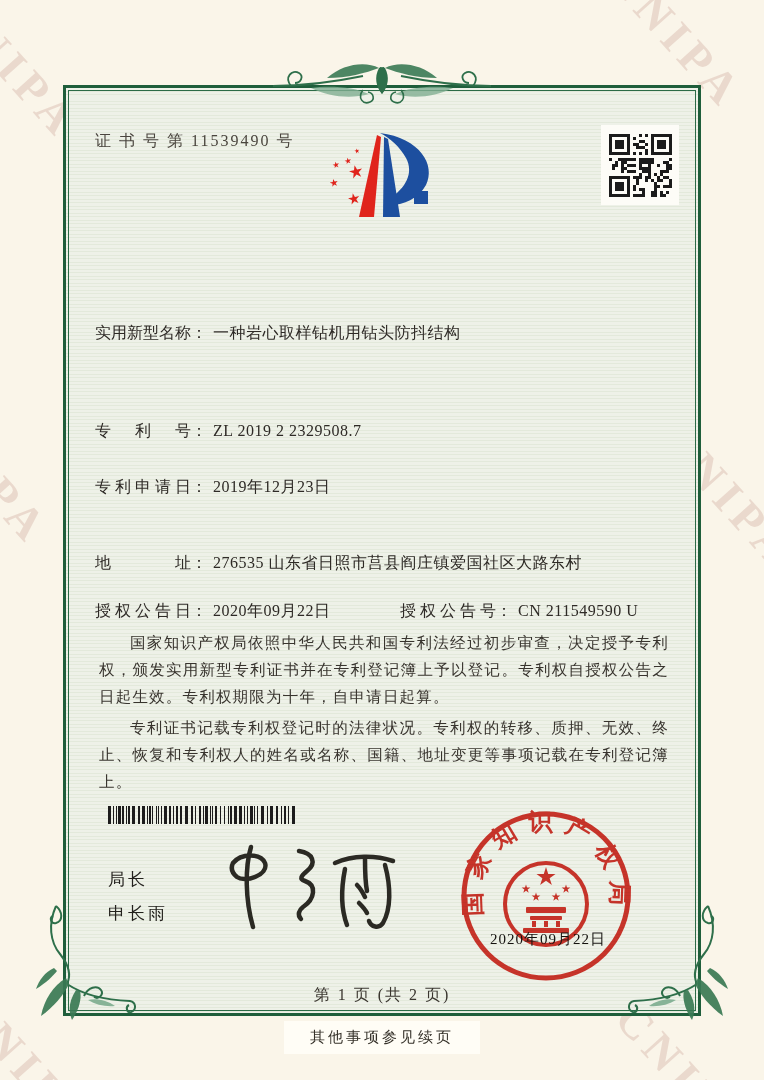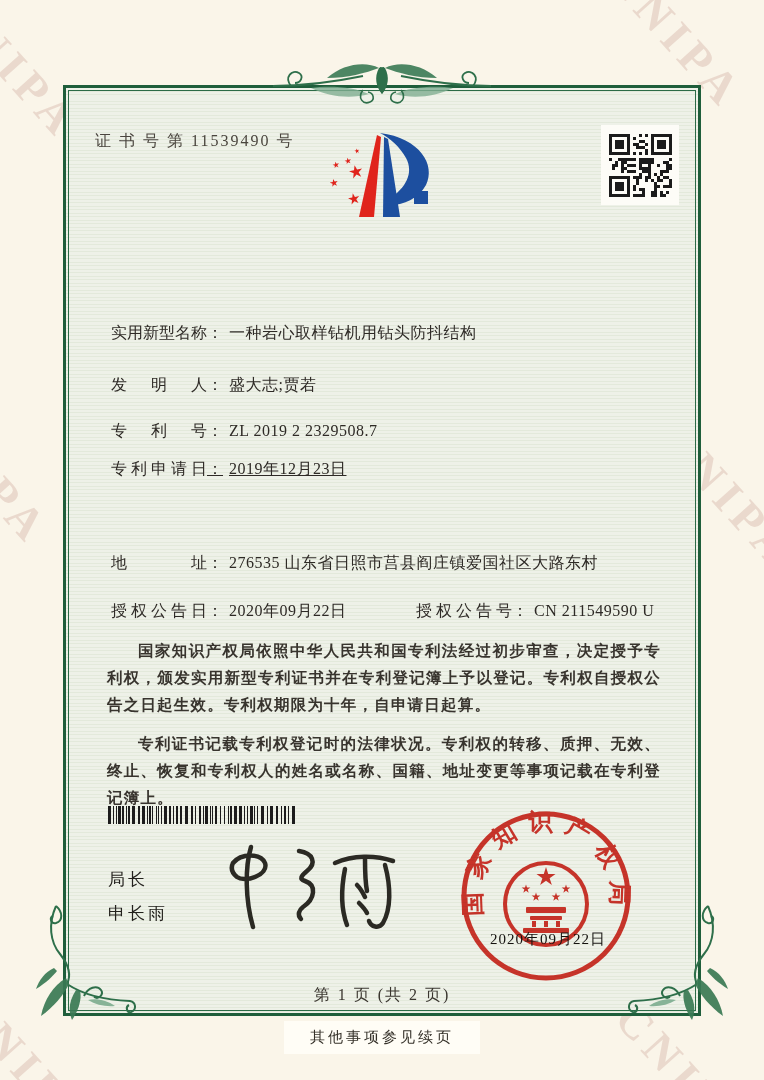--- a/index.html
+++ b/index.html
@@ -20,28 +20,28 @@
   .content{position:absolute;left:63px;top:85px;width:638px;height:656px;}
 
   .cert-no{position:absolute;left:32px;top:46px;font-size:16px;letter-spacing:2px;color:#4a453e;}
   .logo{position:absolute;left:267px;top:40px;}
   .qr-wrap{position:absolute;left:538px;top:40px;width:78px;height:80px;background:#fdfcf7;
            display:flex;align-items:center;justify-content:center;}
   .title{position:absolute;left:0;top:138px;width:100%;text-align:center;font-size:37px;
          font-weight:bold;letter-spacing:6px;color:#171512;}
 
   .row{position:absolute;left:32px;font-size:16px;color:#2e2a26;white-space:nowrap;}
-  .lbl{display:inline-block;width:96px;text-align:justify;text-align-last:justify;vertical-align:bottom;margin-left:16px;}
+  .lbl{display:inline-block;width:96px;text-align:justify;text-align-last:justify;vertical-align:bottom;}
   .colon{margin-right:6px;}
   .val{letter-spacing:0.5px;}
   .grant2{position:absolute;left:305px;top:0;}
 
   .paras{position:absolute;left:32px;top:540px;width:578px;font-size:15.5px;line-height:27px;
          letter-spacing:1.2px;color:#38342e;text-align:justify;}
-  .paras p{margin:12px;text-indent:2em;font-weight:bold;}
+  .paras p{margin:4px;text-indent:2em;}
 
   .barcode{position:absolute;left:45px;top:721px;width:196px;height:18px;display:flex;align-items:stretch;}
   .barcode div{height:100%;}
 
   .signer-title{position:absolute;left:45px;top:783px;font-size:17px;letter-spacing:3px;color:#23211d;}
   .signer-name{position:absolute;left:45px;top:817px;font-size:17px;letter-spacing:3px;color:#23211d;}
   .sig{position:absolute;left:152px;top:752px;}
 
   .seal{position:absolute;left:394px;top:722px;mix-blend-mode:multiply;}
   .seal-date{position:absolute;left:396px;top:845px;width:178px;text-align:center;font-size:15px;
@@ -309,27 +309,24 @@
           <rect x="15" y="20" width="1" height="1" fill="#1b1b1b"></rect>
           <rect x="17" y="20" width="1" height="1" fill="#1b1b1b"></rect>
           <rect x="18" y="20" width="1" height="1" fill="#1b1b1b"></rect>
         </svg>
     </div>
 
 
     <div class="row" style="top:238px;">
       <span class="lbl">实用新型名称</span><span class="colon">：</span><span class="val">一种岩心取样钻机用钻头防抖结构</span>
     </div>
-    <div class="row" style="top:290px;">
-      <span class="lbl">发明人</span><span class="colon">：</span><span class="val">盛大志;贾若</span>
-    </div>
     <div class="row" style="top:336px;">
       <span class="lbl">专利号</span><span class="colon">：</span><span class="val">ZL 2019 2 2329508.7</span>
     </div>
-    <div class="row" style="top:374px;text-decoration:underline;">
+    <div class="row" style="top:392px;">
       <span class="lbl">专利申请日</span><span class="colon">：</span><span class="val">2019年12月23日</span>
     </div>
     <div class="row" style="top:468px;">
       <span class="lbl">地址</span><span class="colon">：</span><span class="val">276535 山东省日照市莒县阎庄镇爱国社区大路东村</span>
     </div>
 
     <div class="row" style="top:516px;width:606px;">
       <span class="lbl">授权公告日</span><span class="colon">：</span><span class="val">2020年09月22日</span>
       <span class="grant2">
         <span class="lbl">授权公告号</span><span class="colon">：</span><span class="val">CN 211549590 U</span>

